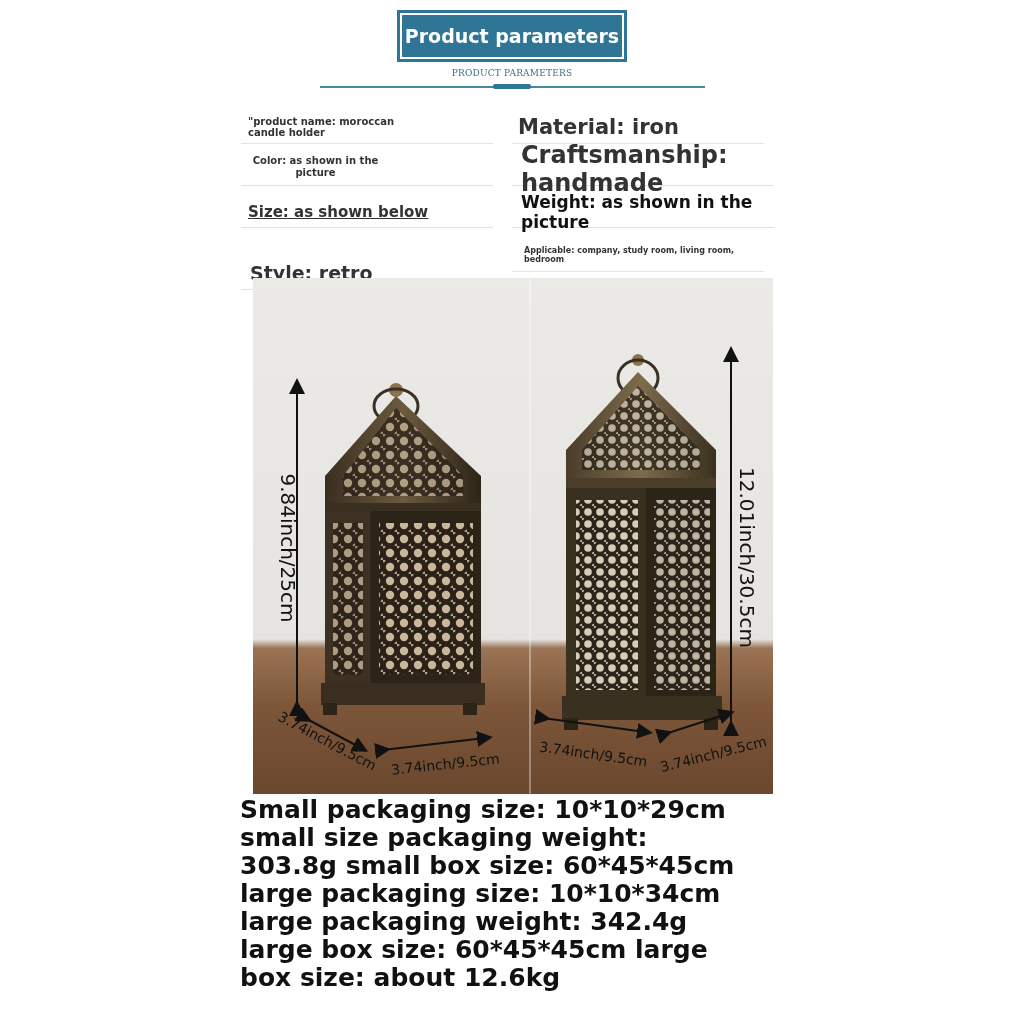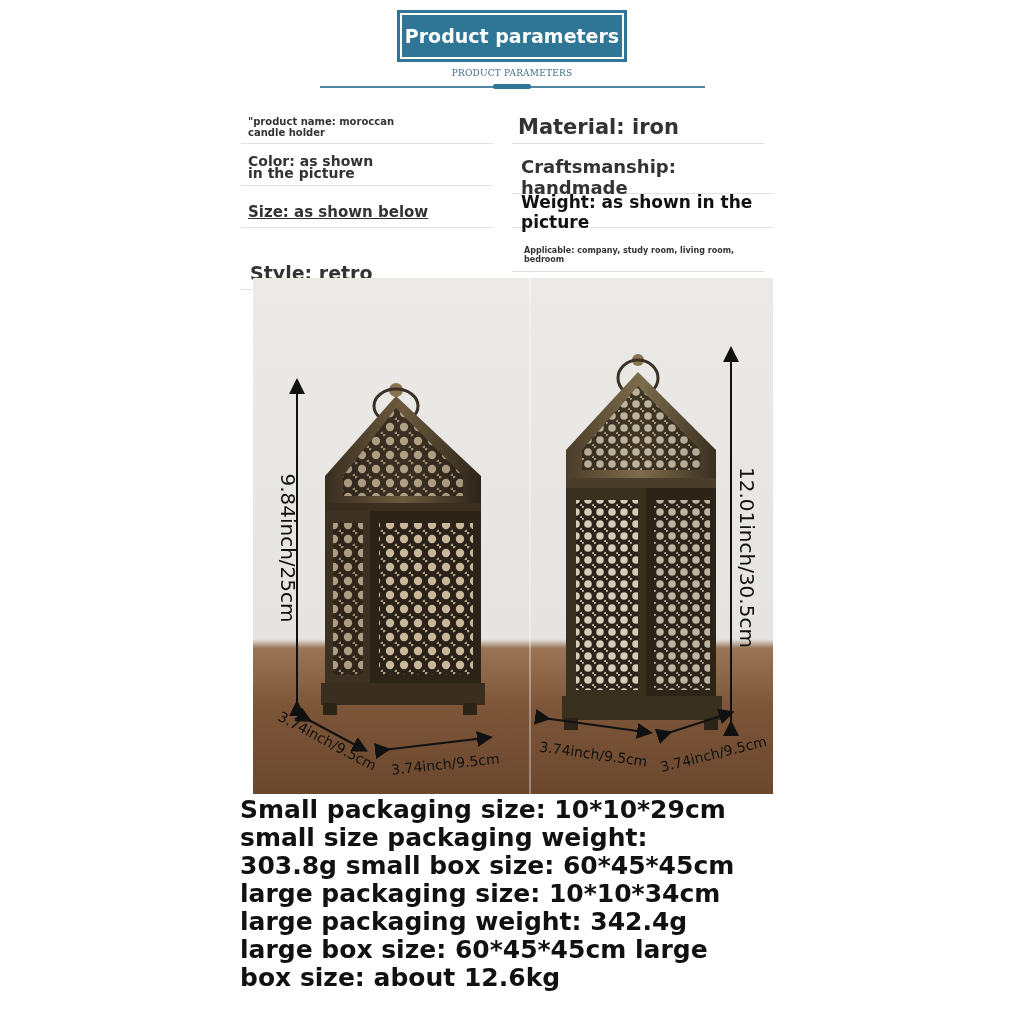--- a/index.html
+++ b/index.html
@@ -56,26 +56,26 @@
 <body>
 
 <div class="header-box">
   <div class="header-inner">Product parameters</div>
 </div>
 <div class="subtitle">PRODUCT PARAMETERS</div>
 <div class="rule"></div>
 <div class="rule-mark"></div>
 
 <div class="param-cell" style="left:241px;top:110px;width:252px;height:34px;font-size:10px;line-height:11px;padding-left:7px;padding-right:70px;">"product name: moroccan candle holder</div>
-<div class="param-cell" style="left:241px;top:148px;width:252px;height:38px;font-size:14px;line-height:12px;padding-left:7px;padding-right:110px;">Color: as shown in the picture</div>
+<div class="param-cell" style="left:241px;top:148px;width:252px;height:38px;font-size:10px;line-height:12px;padding-left:7px;padding-right:110px;text-align:center;">Color: as shown in the picture</div>
 <div class="param-cell" style="left:241px;top:196px;width:252px;height:32px;font-size:15px;padding-left:7px;text-decoration:underline;">Size: as shown below</div>
 <div class="param-cell" style="left:241px;top:256px;width:252px;height:34px;font-size:19px;padding-left:9px;">Style: retro</div>
 
 <div class="param-cell" style="left:512px;top:110px;width:252px;height:34px;font-size:21px;padding-left:6px;text-align:right;">Material: iron</div>
-<div class="param-cell" style="left:512px;top:152px;width:262px;height:34px;font-size:18px;padding-left:9px;border-bottom-color:#e2e2e2;margin-top:8px;">Craftsmanship: handmade</div>
+<div class="param-cell" style="left:512px;top:152px;width:262px;height:34px;font-size:24px;padding-left:9px;border-bottom-color:#e2e2e2;">Craftsmanship: handmade</div>
 <div class="param-cell" style="left:512px;top:196px;width:262px;height:32px;font-size:17px;padding-left:9px;color:#111;">Weight: as shown in the picture</div>
 <div class="param-cell" style="left:512px;top:238px;width:252px;height:34px;font-size:8px;padding-left:12px;">Applicable: company, study room, living room, bedroom</div>
 
 <div class="photo">
   <div class="table-top"></div>
   <div class="photo-split"></div>
 
   <svg class="lantern" style="left:60px;top:100px;" width="180" height="350" viewBox="0 0 180 350">
     <defs>
       <pattern id="lat1" width="14" height="14" patternUnits="userSpaceOnUse">

